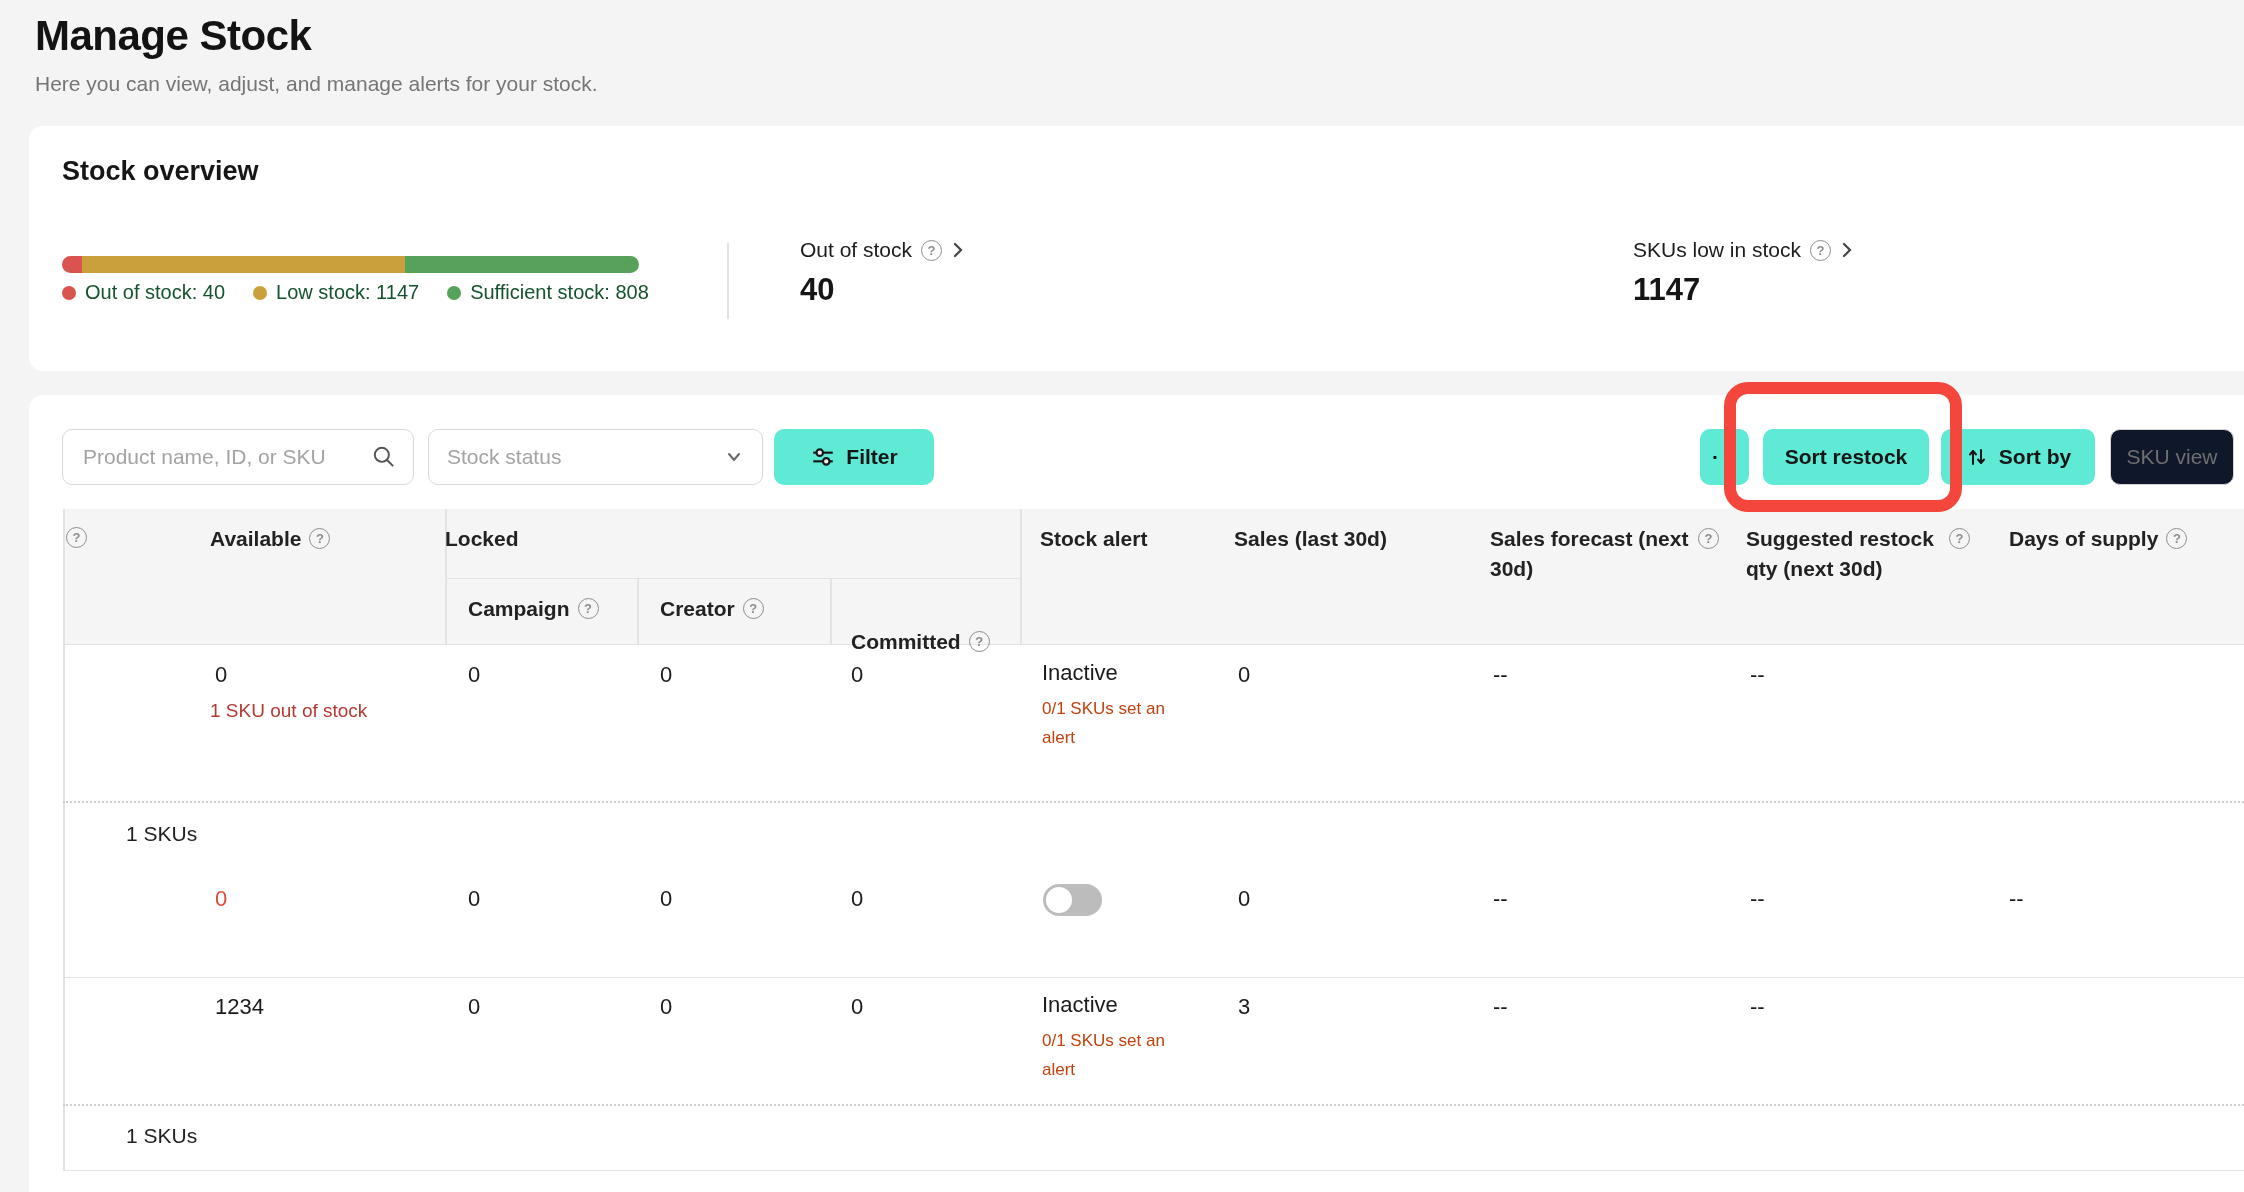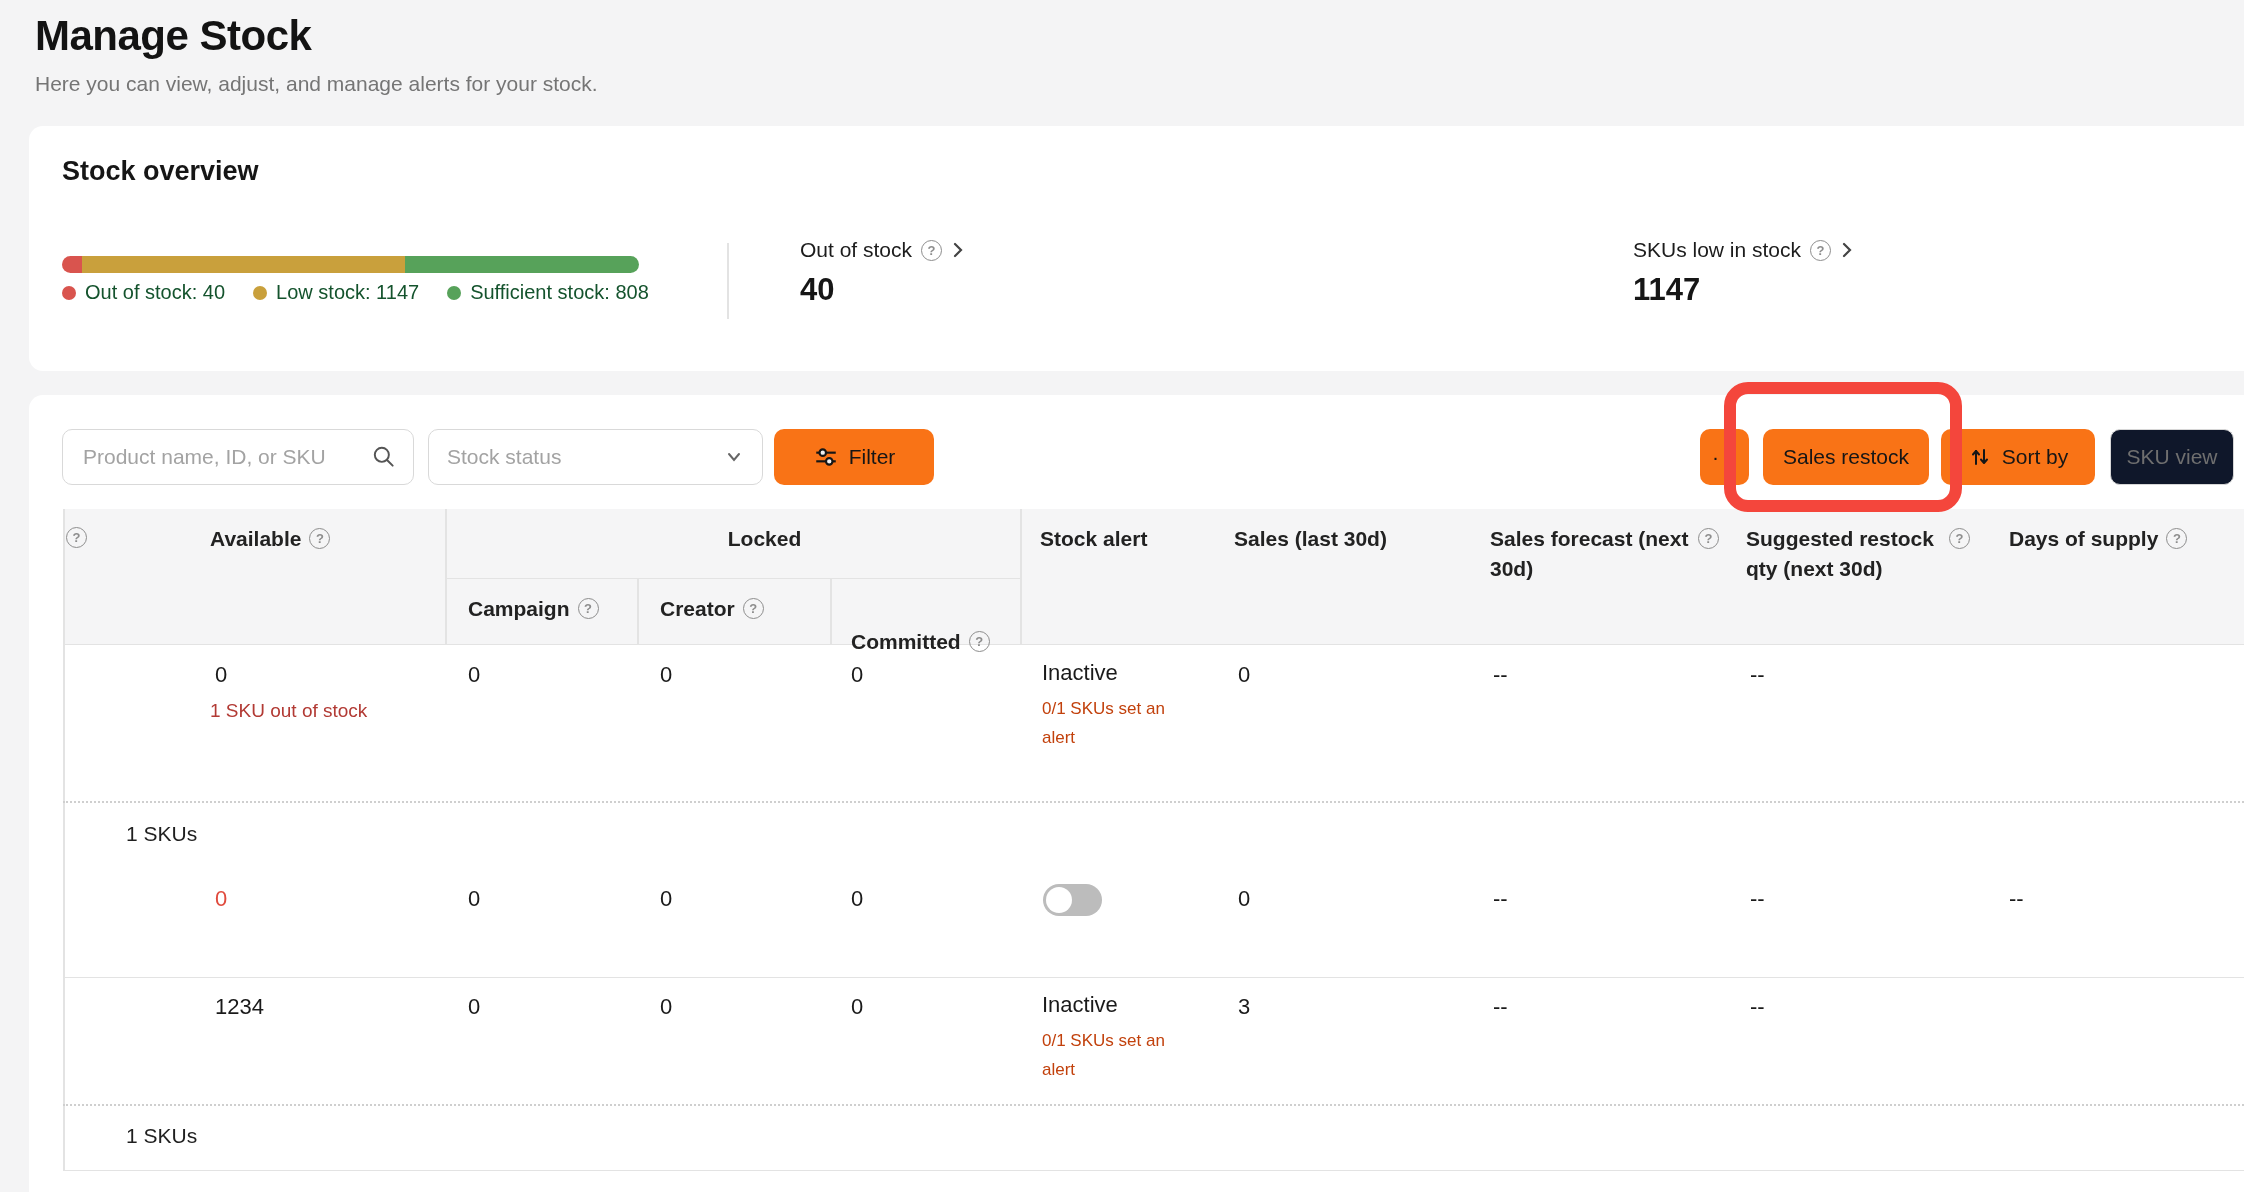--- a/index.html
+++ b/index.html
@@ -28,21 +28,21 @@
   
   .search-box{display:flex;align-items:center;width:352px;height:56px;border:1.6px solid #d9d9d9;
         border-radius:10px;box-sizing:border-box;background:#fff;}
   .search-box input{border:0;outline:none;flex:1;margin-left:18px;font-size:21px;color:#333;
         font-family:"Liberation Sans",sans-serif;background:transparent;}
   .search-box input::placeholder{color:#a3a3a3;}
   .select-box{display:flex;align-items:center;justify-content:space-between;width:335px;height:56px;
         border:1.6px solid #d9d9d9;border-radius:10px;box-sizing:border-box;background:#fff;
         padding:0 18px;font-size:21px;color:#a3a3a3;}
   .btn{display:flex;align-items:center;justify-content:center;gap:10px;height:56px;border-radius:10px;
-        background:#f97316;font-size:21px;font-weight:400;color:#161616;box-sizing:border-box;}
+        background:#5eead4;font-size:21px;font-weight:700;color:#161616;box-sizing:border-box;}
   .btn-outline{background:#0f172a;border:1.6px solid #d6d6d6;color:#6f6f6f;font-weight:400;}
   .annotation{border:12px solid #f4463c;border-radius:24px;box-sizing:border-box;z-index:10;}
   
   .thead-bg{background:#f5f5f6;}
   .th{font-size:21px;font-weight:600;color:#222;line-height:30px;}
   .th-flex{display:flex;align-items:flex-start;gap:8px;}
   .cell{font-size:22px;color:#1a1a1a;}
   .cell-sub{font-size:17px;color:#c2410c;line-height:29px;}
   .cell-red{color:#b23a34;font-size:19px;}
   .num-red{color:#e04a3d;}
@@ -131,21 +131,21 @@
       <circle cx="15" cy="16" r="3" fill="#f0f0f1" stroke="#161616" stroke-width="2"></circle>
     </svg>
     <span>Filter</span>
   </div>
 
   <div class="abs btn" style="left:1700px;top:429px;width:49px;justify-content:flex-start;padding-left:12px;">
     <span>·</span>
   </div>
 
   <div class="abs btn" style="left:1763px;top:429px;width:166px;">
-    <span>Sales restock</span>
+    <span>Sort restock</span>
   </div>
 
   <div class="abs btn" style="left:1941px;top:429px;width:154px;">
     <svg width="24" height="24" viewBox="0 0 24 24">
       <path d="M8 19 L8 6 M8 6 L5 9.5 M8 6 L11 9.5" fill="none" stroke="#161616" stroke-width="2" stroke-linecap="round" stroke-linejoin="round"></path>
       <path d="M16 5 L16 18 M16 18 L13 14.5 M16 18 L19 14.5" fill="none" stroke="#161616" stroke-width="2" stroke-linecap="round" stroke-linejoin="round"></path>
     </svg>
     <span>Sort by</span>
   </div>
 
@@ -164,21 +164,21 @@
   <div class="abs hline" style="left:445px;top:578px;width:575px;"></div>
   <div class="abs hline" style="left:63px;top:644px;right:0;"></div>
 
   <span class="abs help" style="left:66px;top:527px;">?</span>
 
   <div class="abs th th-flex" style="left:210px;top:524px;">
     <span>Available</span>
     <span class="help" style="margin-top:4px;">?</span>
   </div>
 
-  <div class="abs th" style="left:445px;top:524px;width:639px;text-align:center;">Locked</div>
+  <div class="abs th" style="left:445px;top:524px;width:639px;">Locked</div>
 
   <div class="abs th th-flex" style="left:468px;top:594px;">
     <span>Campaign</span>
     <span class="help" style="margin-top:4px;">?</span>
   </div>
   <div class="abs th th-flex" style="left:660px;top:594px;">
     <span>Creator</span>
     <span class="help" style="margin-top:4px;">?</span>
   </div>
   <div class="abs th th-flex" style="left:851px;top:594px;margin-top:33px;">

